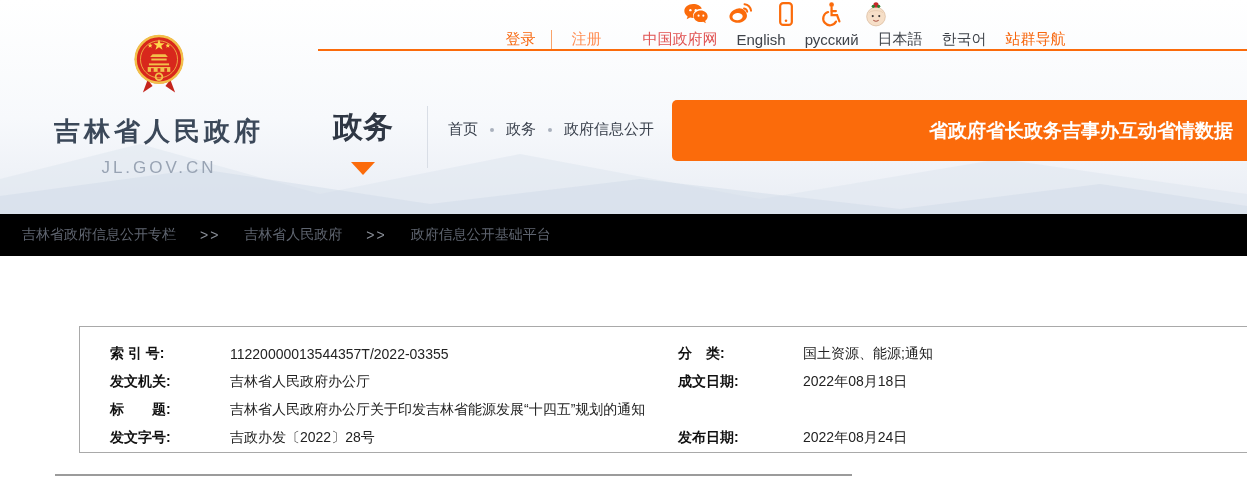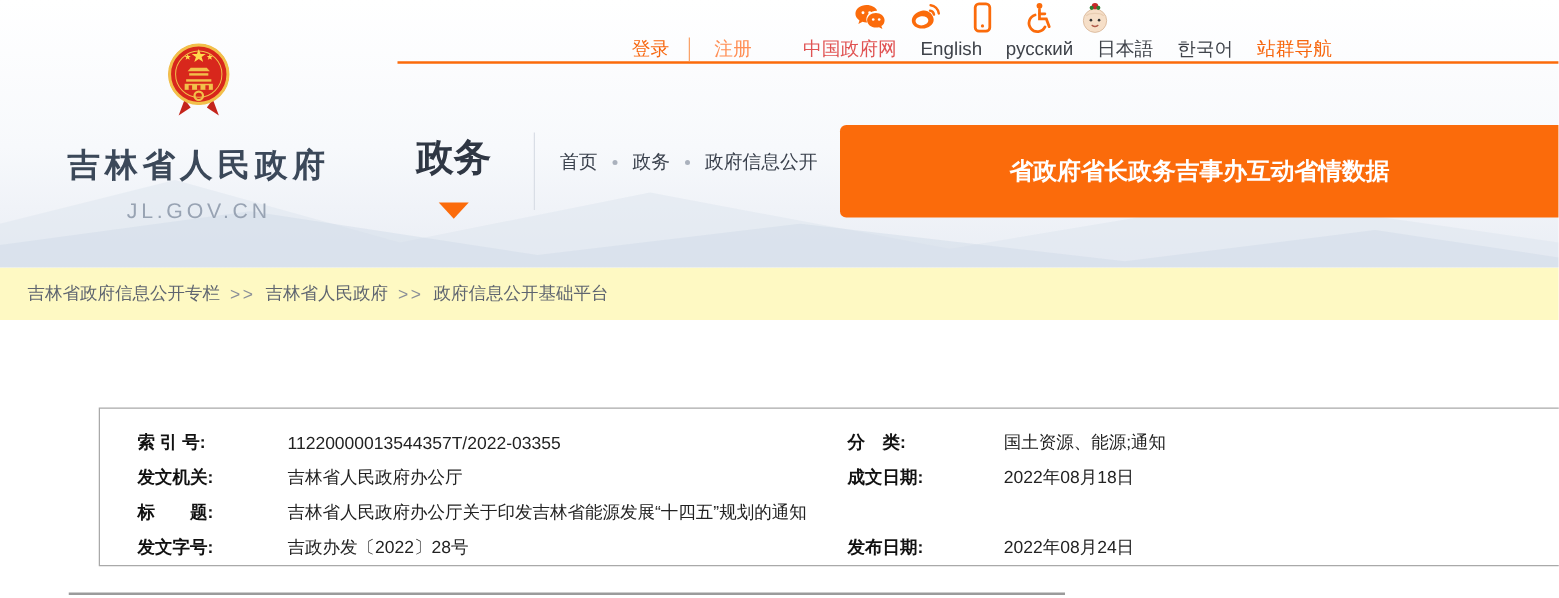--- a/index.html
+++ b/index.html
@@ -51,34 +51,34 @@
     border-top:13px solid #fb6b0b;
   }
   .v-divider { width:1px; height:62px; background:#d9dee6; margin:6px 20px 0 18px; }
   .location { padding-top:9px; }
   .loc-label { font-size:13px; color:#c3c9d4; }
   .loc-links { display:flex; align-items:center; gap:12px; margin-top:11px; font-size:15px; color:#3a414d; }
   .loc-links a { color:#3a414d; text-decoration:none; cursor:pointer; white-space:nowrap; }
   .dot { width:4px; height:4px; border-radius:50%; background:#aab1bd; display:inline-block; }
 
   .main-nav {
-    position:absolute; left:672px; right:0; top:100px; height:74px; z-index:2;
+    position:absolute; left:672px; right:0; top:100px; height:61px; z-index:2;
     background:#fb6b0b; border-radius:5px 0 0 5px;
-    display:flex; align-items:center; justify-content:center;
+    display:flex; align-items:center; justify-content:flex-end;
     padding:0 14px;
   }
   .main-nav a {
     color:#fff; font-size:19px; font-weight:bold; text-decoration:none;
     cursor:pointer; white-space:nowrap;
   }
 
   
   .breadcrumb-bar {
-    height:42px; background:#fef9c3;
-    display:flex; align-items:center; gap:8px;
+    height:42px; background:#000000;
+    display:flex; align-items:center; gap:24px;
     padding-left:22px; font-size:14px; color:#5f6570;
   }
   .breadcrumb-bar a { color:#5f6570; text-decoration:none; cursor:pointer; white-space:nowrap; }
   .bc-sep { color:#8a8f98; letter-spacing:2px; }
 
   
   main { position:relative; height:222px; background:#fff; }
   .doc-table {
     position:absolute; left:55px; top:70px; width:1178px; height:127px;
     border:1px solid #a9a9a9;

